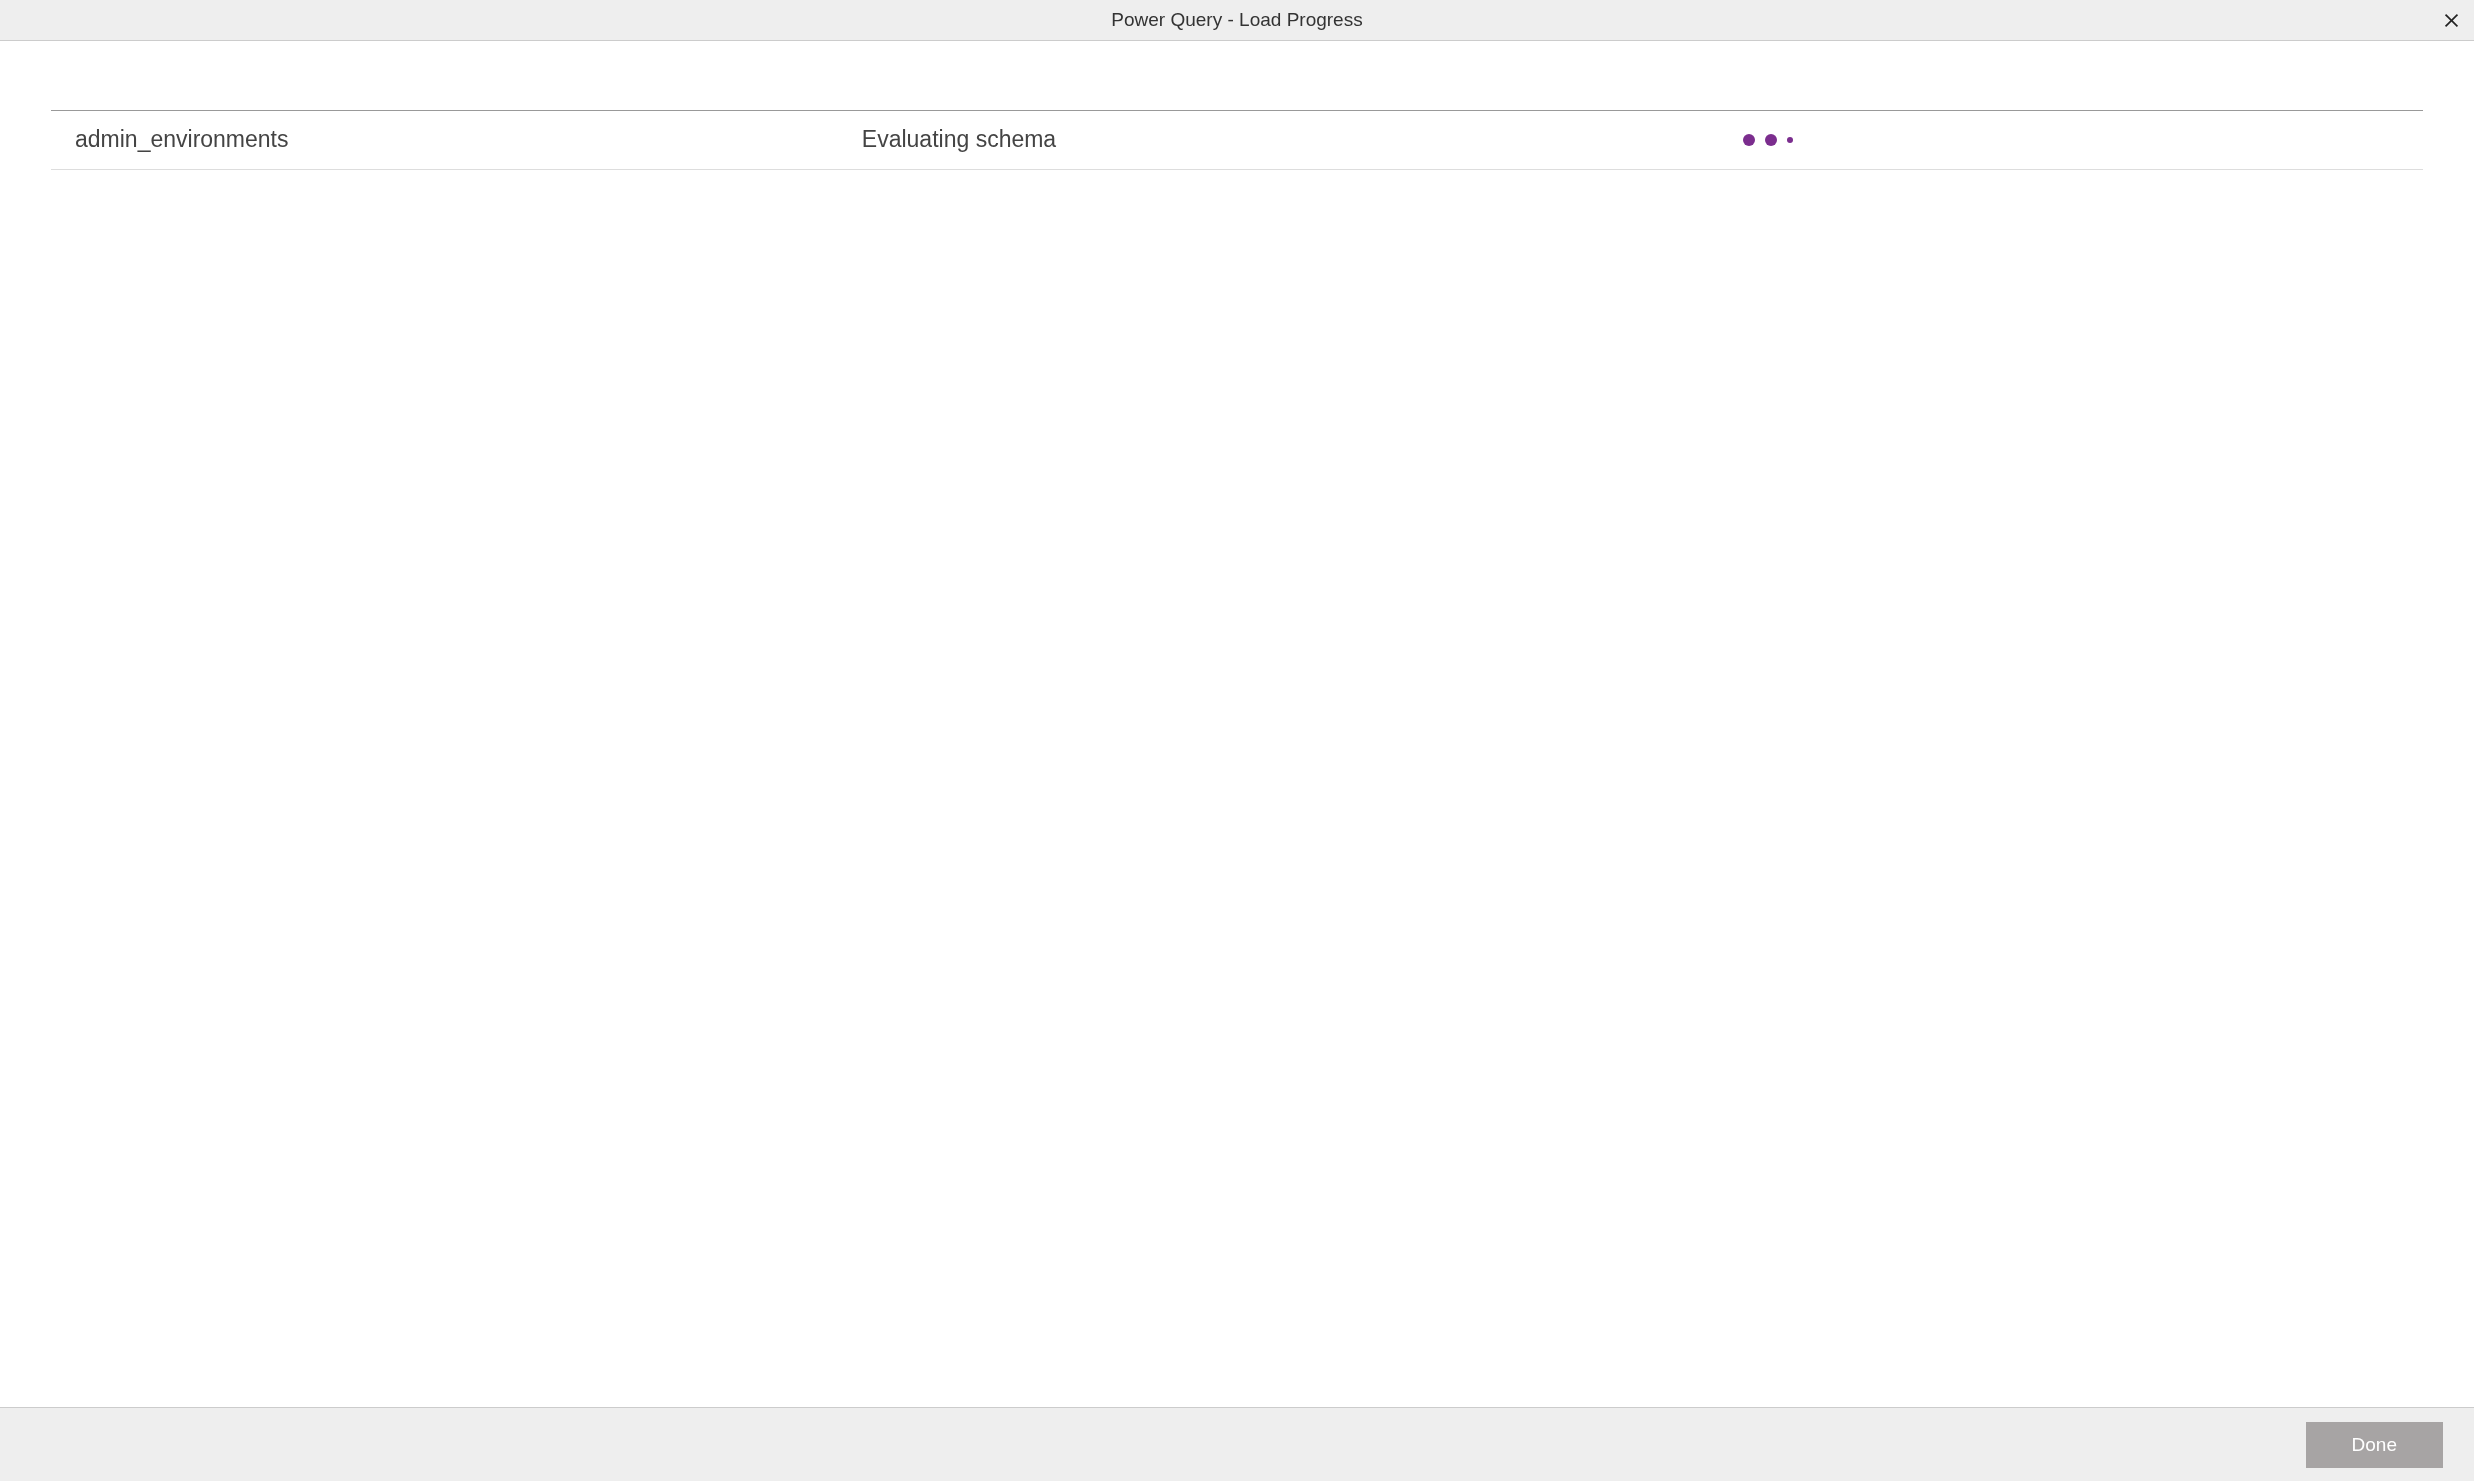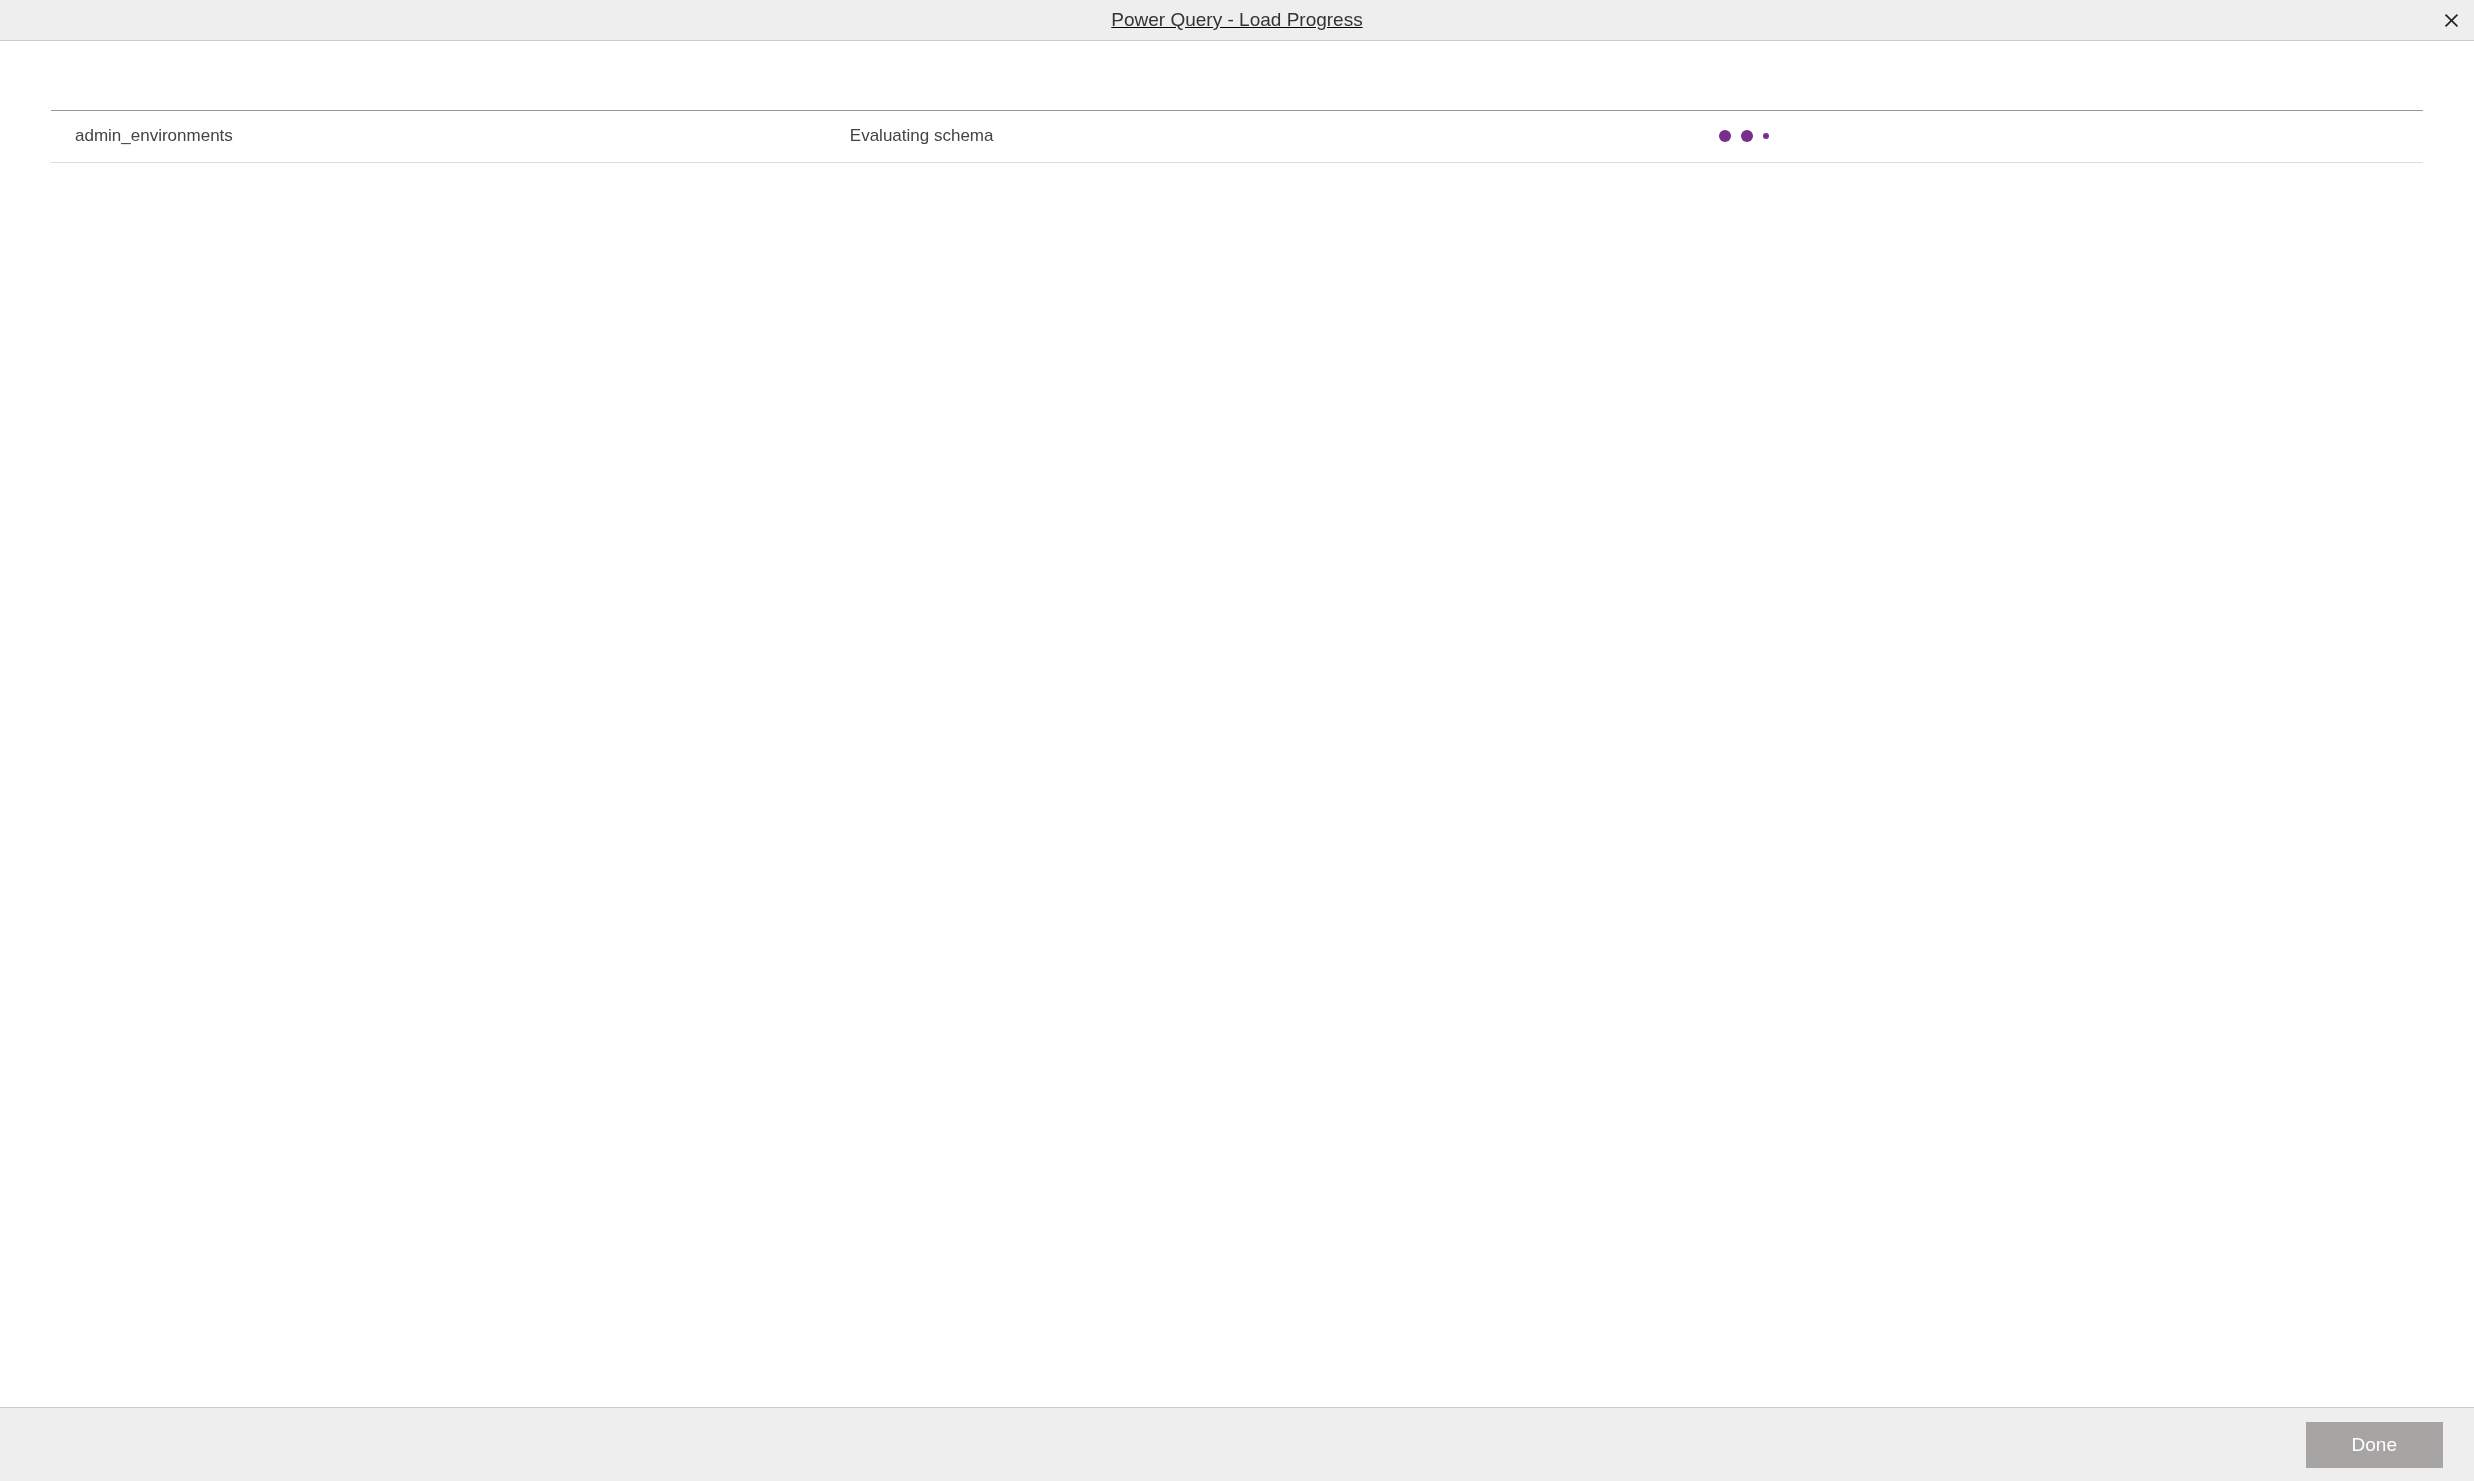--- a/index.html
+++ b/index.html
@@ -18,21 +18,20 @@
     }
     .title-bar {
       background: #eeeeee;
       height: 41px;
       display: flex;
       align-items: center;
       justify-content: center;
       position: relative;
       border-bottom: 0.9px solid #ccc;
       flex-shrink: 0;
-      text-decoration: underline;
     }
     .title-text {
       font-size: 19px;
       color: #333;
       font-weight: 400;
     }
     .close-btn {
       position: absolute;
       right: 10.3px;
       top: 50%;
@@ -60,22 +59,23 @@
     }
     .progress-table {
       width: 100%;
       border-top: 1.7px solid #999;
     }
     .progress-row {
       display: flex;
       align-items: center;
       border-bottom: 0.9px solid #ddd;
       padding: 15.4px 0 15.4px 24px;
-      font-size: 17px;
+      font-size: 23px;
       color: #444;
+      gap: 12px;
     }
     .col-name {
       flex: 0 0 33%;
       padding-right: 17px;
     }
     .col-status {
       flex: 0 0 37%;
       padding-right: 17px;
     }
     .col-indicator {

